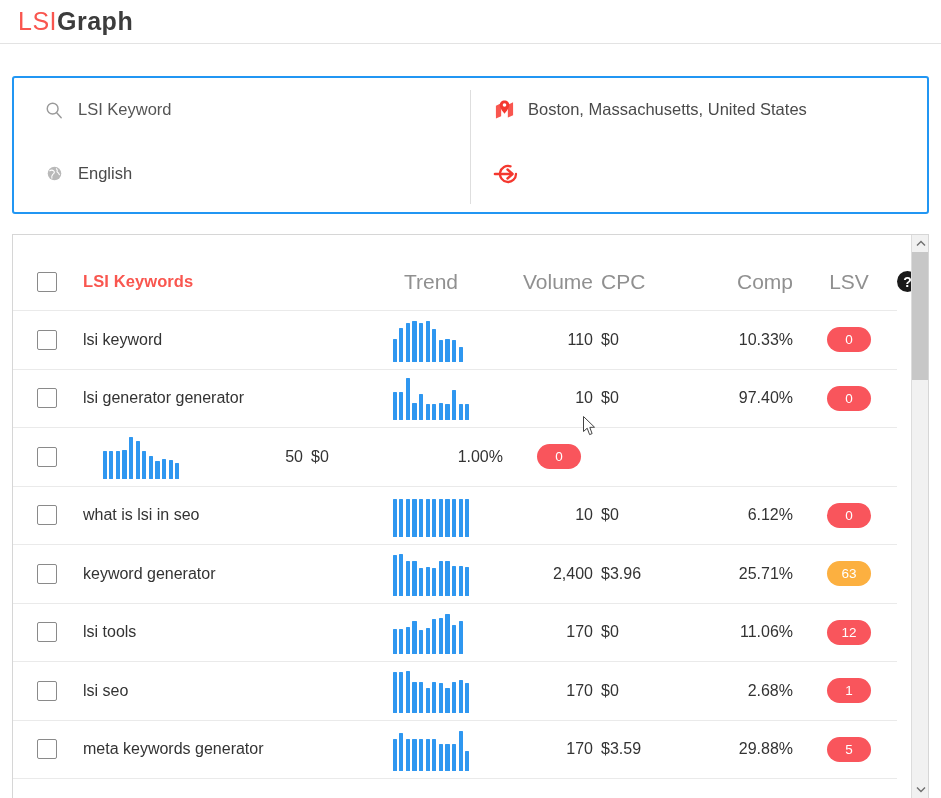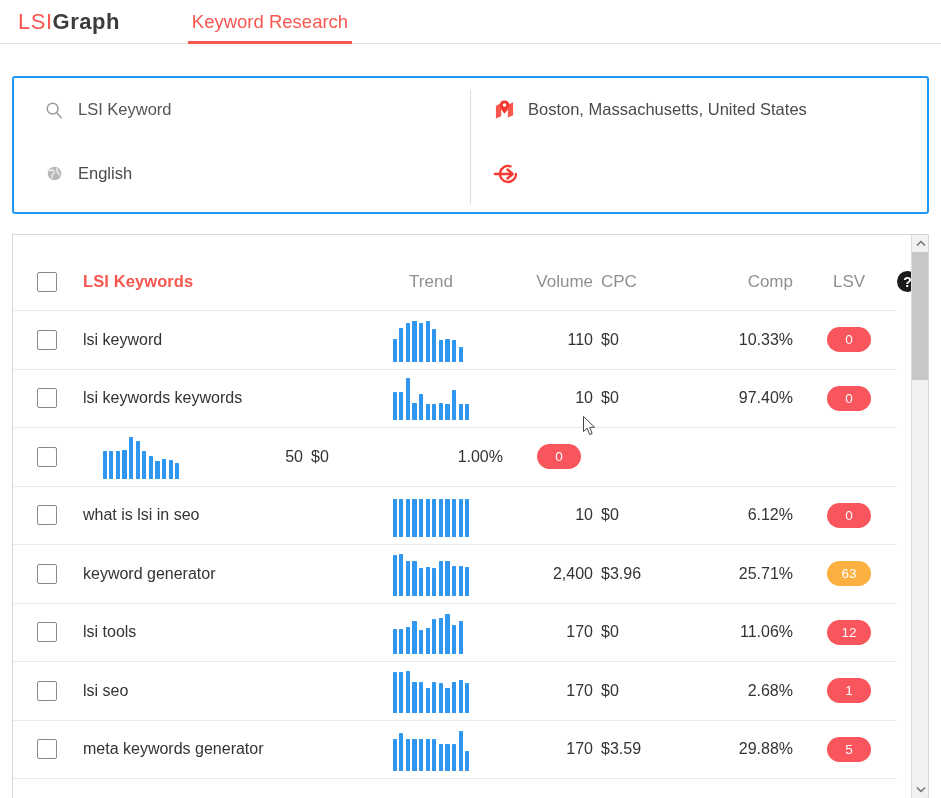--- a/index.html
+++ b/index.html
@@ -15,21 +15,21 @@
   .topbar {
     position: relative;
     height: 44px;
     border-bottom: 1px solid #e3e3e3;
     display: flex;
     align-items: center;
     background: #fff;
   }
   .logo {
     margin-left: 18px;
-    font-size: 22px;
+    font-size: 25px;
     letter-spacing: 0.5px;
     white-space: nowrap;
   }
   .logo .lsi { color: #f9564f; font-weight: 400; }
   .logo .graph { color: #3c3c3c; font-weight: 700; }
 
   .nav-tabs { margin-left: 68px; height: 44px; display: flex; align-items: stretch; }
   .tab {
     position: relative;
     display: flex; align-items: center;
@@ -128,21 +128,21 @@
   }
 
   .hdr-kw {
     color: #f9564f;
     font-size: 16.5px;
     font-weight: 700;
     letter-spacing: 0.1px;
   }
   .hdr {
     color: #909090;
-    font-size: 17px;
+    font-size: 21px;
     font-weight: 400;
   }
   .c-trend.hdrcell { display: flex; align-items: center; justify-content: center; height: auto; }
 
   .helpicon {
     width: 21px; height: 21px;
     border-radius: 50%;
     background: #1b1b1b;
     color: #fff;
     font-size: 14px;
@@ -199,25 +199,20 @@
     width: 14px; height: 21px;
     pointer-events: none;
   }
 </style>
 </head>
 <body>
 
 <div class="topbar">
   <div class="logo">
     <span class="lsi">LSI</span><span class="graph">Graph</span>
-  </div>
-  <div class="nav-tabs">
-    <div class="tab active">
-      <span>Keyword Research</span>
-    </div>
   </div>
 </div>
 
 <div class="search-panel">
   <div class="sp-divider"></div>
 
   <div class="sp-left">
     <div class="sp-row">
       <span class="sp-icon">
         <svg width="18" height="18" viewBox="0 0 20 20">
@@ -322,21 +317,21 @@
           <div class="c-comp"><span class="num">10.33%</span></div>
           <div class="c-lsv">
             <div class="badge" style="background: rgb(249, 85, 92);">0</div>
           </div>
           <div style="width: 48px;"></div>
         </div>
         <div class="trow">
           <div class="c-check">
             <div class="chk"></div>
           </div>
-          <div class="c-kw"><span class="kwtext">lsi keywords keywords</span></div>
+          <div class="c-kw"><span class="kwtext">lsi generator generator</span></div>
           <div class="c-trend">
             <div class="spark">
               <i style="height: 28.16px;"></i>
               <i style="height: 28.16px;"></i>
               <i style="height: 42.24px;"></i>
               <i style="height: 17.6px;"></i>
               <i style="height: 26.4px;"></i>
               <i style="height: 15.84px;"></i>
               <i style="height: 16.72px;"></i>
               <i style="height: 17.6px;"></i>

